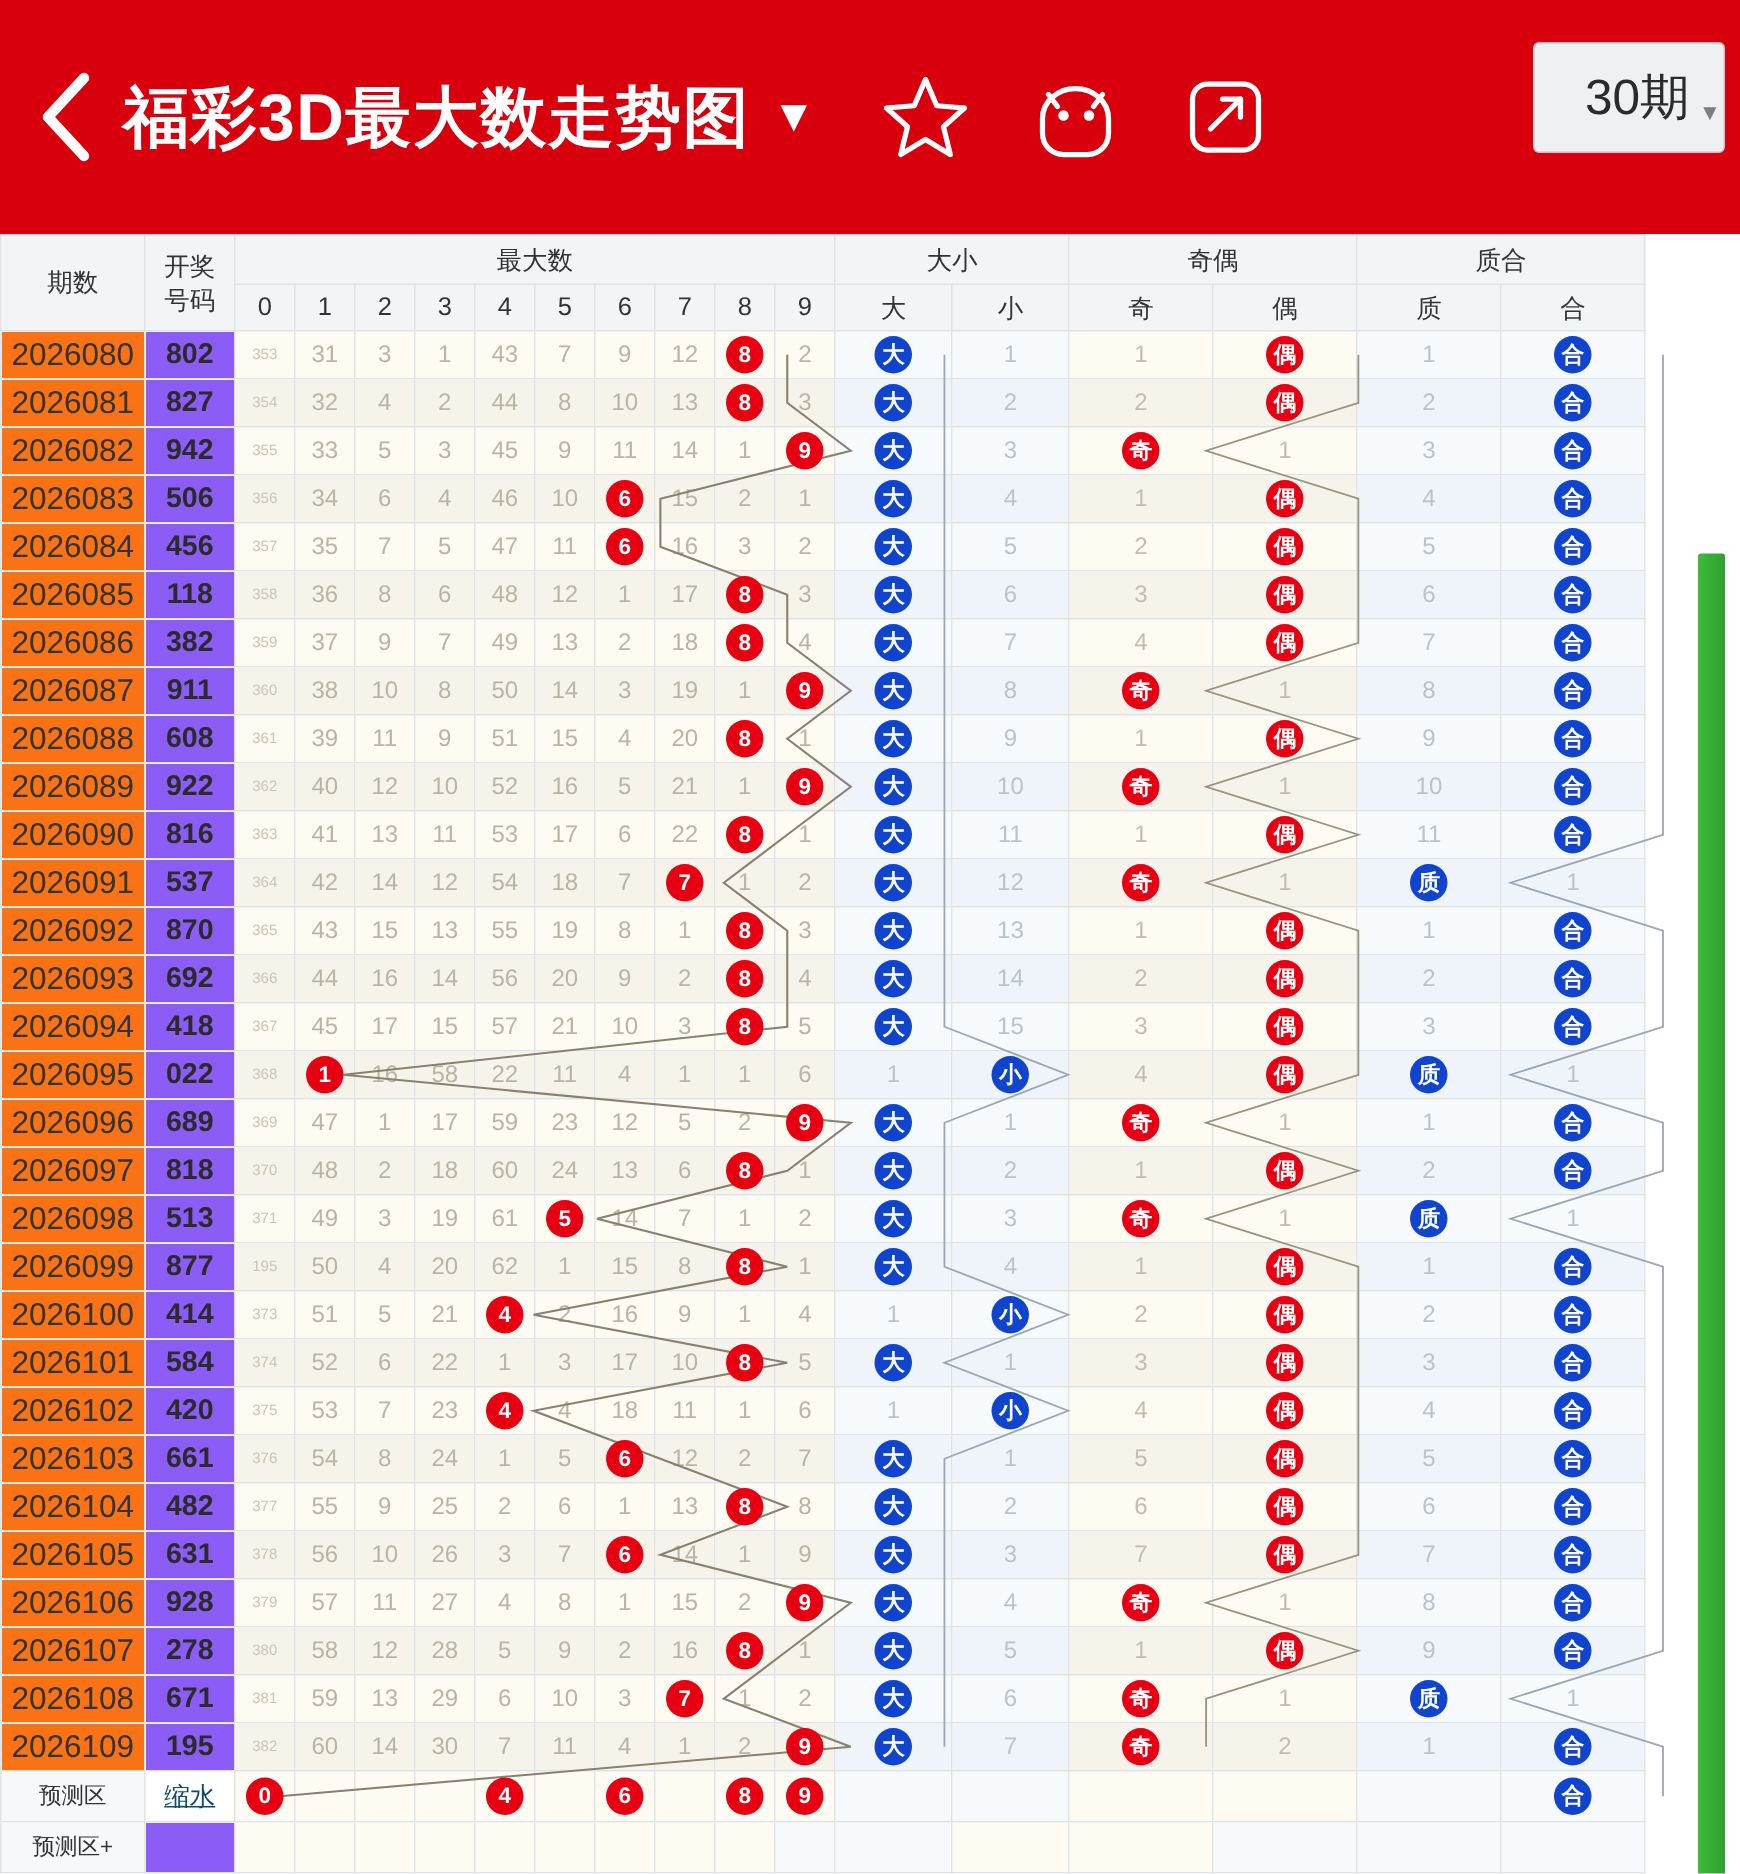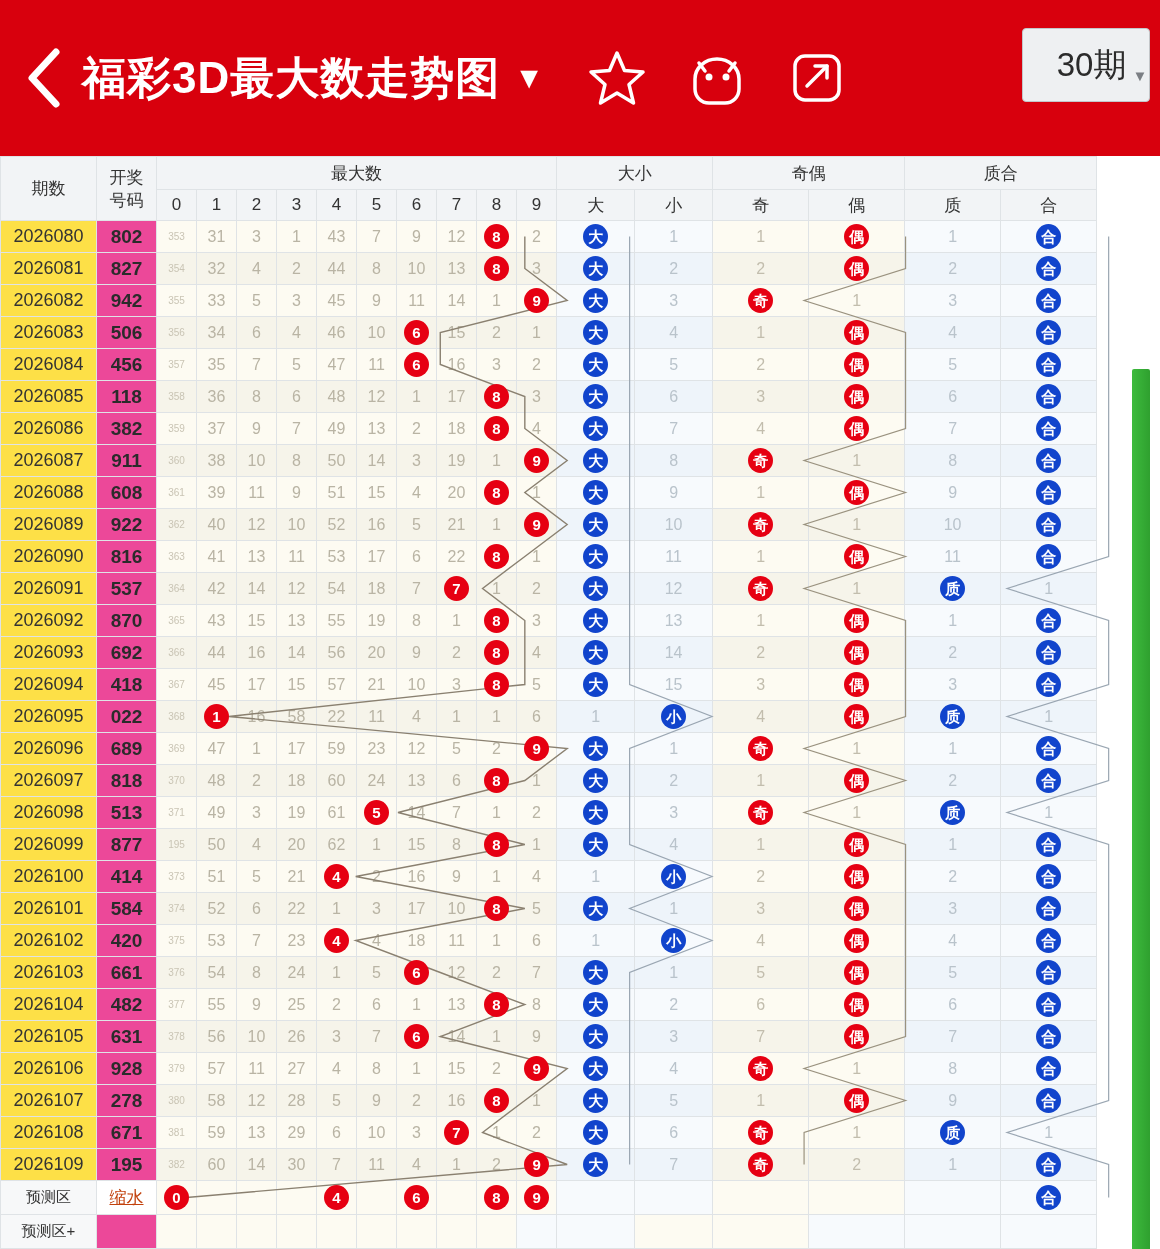--- a/index.html
+++ b/index.html
@@ -51,22 +51,22 @@
   thead tr.h1 th{ height:33px; }
   .col-qs{ width:96px; }
   .col-kj{ width:60px; }
   .col-num{ width:40px; }
   .col-dx{ width:78px; }
   .col-jo{ width:96px; }
   .col-zh{ width:96px; }
 
   tbody tr{ height:32px; }
   tbody td{ height:32px; position:relative; }
-  td.qs{ background:#fde047; color:#333; font-size:18px; }
-  td.kj{ background:#ec4899; color:#2b2b2b; font-size:19px; font-weight:bold; }
+  td.qs{ background:#f97316; color:#333; font-size:21px; }
+  td.kj{ background:#8b5cf6; color:#2b2b2b; font-size:19px; font-weight:bold; }
   td.nm{ background:#fdfbf2; color:#b9b4a4; font-size:16px; }
   td.idx{ background:#fdfbf2; color:#c9c4b4; font-size:10px; }
   td.dx{ background:#f7fafd; color:#b9c3cb; }
   td.jo{ background:#fdfbf2; color:#c2bdad; }
   td.zh{ background:#f7fafd; color:#b9c3cb; }
 
   td.zebra-nm{ background:#f6f4ea; }
   td.zebra-dx{ background:#eef4fa; }
   td.zebra-jo{ background:#f6f4ea; }
   td.zebra-zh{ background:#eef4fa; }
@@ -88,21 +88,21 @@
     position:absolute; right:6px; top:213px;
     width:26px; height:1010px; z-index:6;
   }
   .scrollbar .bar{
     position:absolute; left:4px; top:0; width:18px; height:975px;
     background:linear-gradient(to right,#3dbb3d,#2fa02f);
     border-radius:2px;
   }
   .footrow td{ height:34px; }
   td.pred-label{ background:#f7f8f9; color:#333; font-size:15px; }
-  td.pred-kj{ background:#fff; color:#c2410c; font-size:17px;text-decoration:underline; }
+  td.pred-kj{ background:#fff; color:#0c4a6e; font-size:17px;text-decoration:underline; }
 </style>
 </head>
 <body>
 
 <div class="header">
   <div class="back-arrow">
     <svg width="42" height="64" viewBox="0 0 42 64">
       <path d="M34 6 L10 32 L34 58" stroke="#ffffff" stroke-width="7" fill="none" stroke-linecap="round" stroke-linejoin="round"></path>
     </svg>
   </div>

